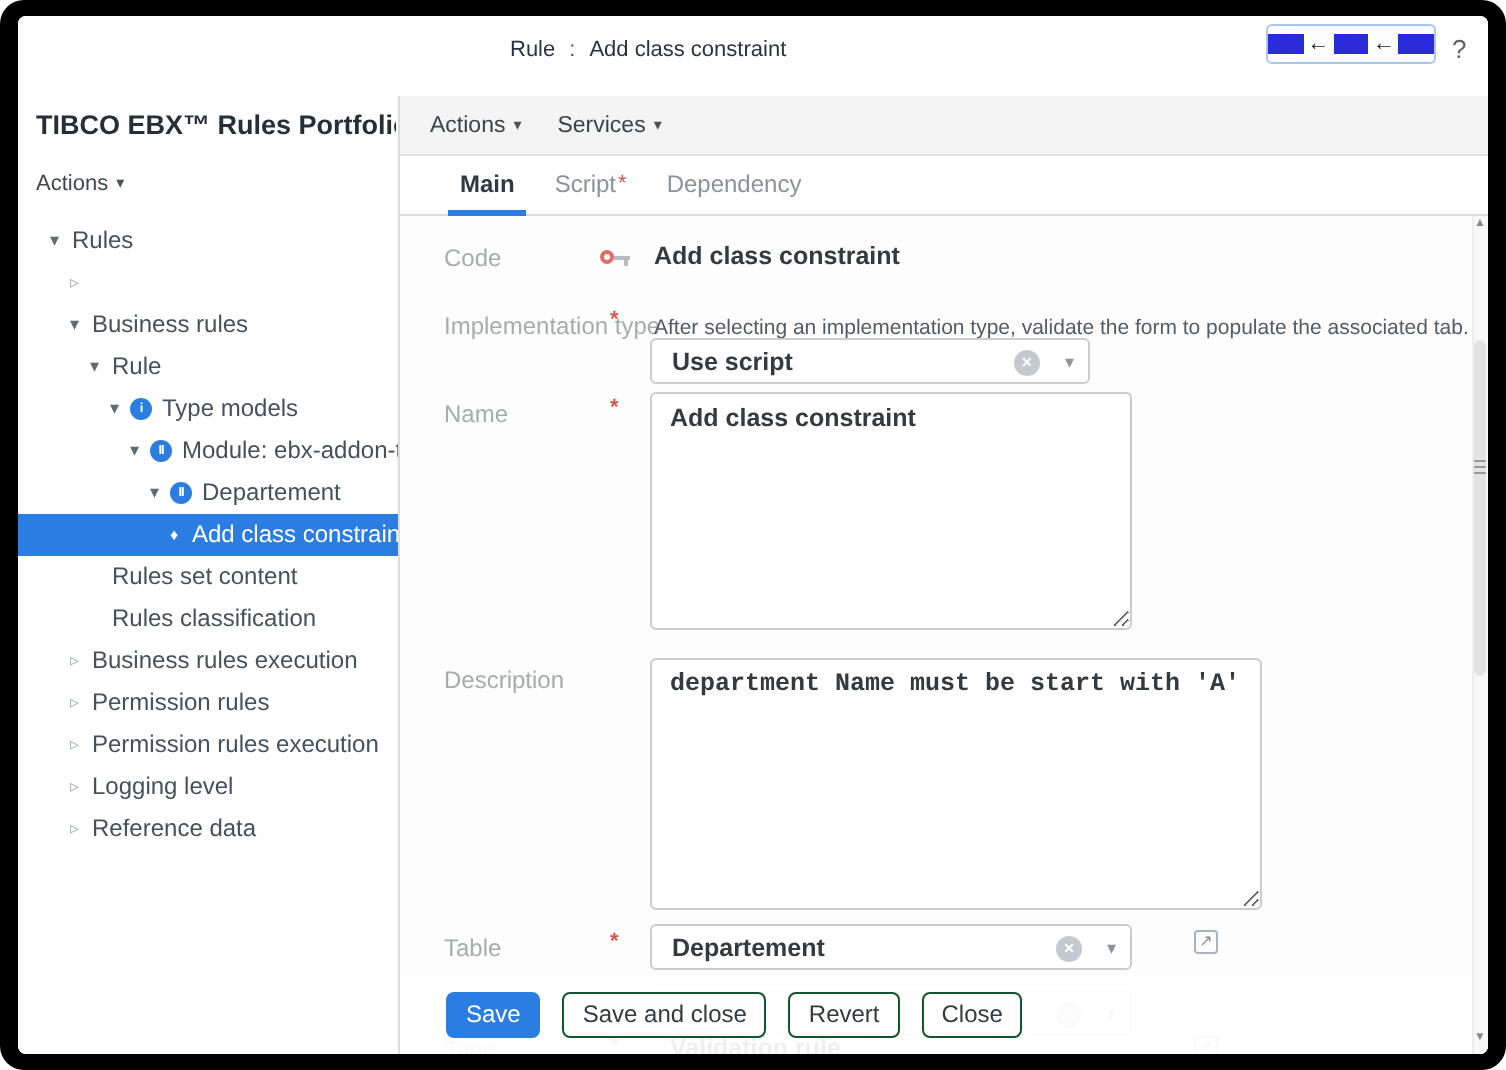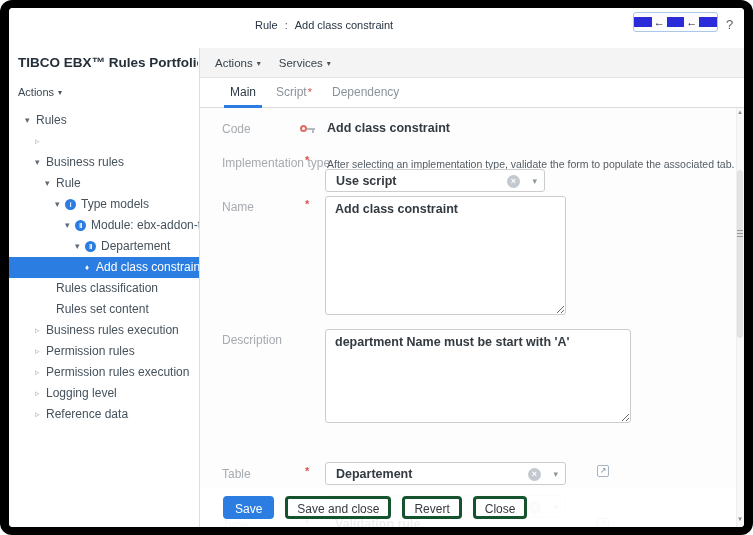--- a/index.html
+++ b/index.html
@@ -32,40 +32,40 @@
   .node-ic{display:inline-block;flex:0 0 11px;width:11px;height:11px;border-radius:50%;background:#2b7de1;color:#fff;font-size:6.5px;font-weight:700;line-height:11px;text-align:center;margin-right:4px;letter-spacing:-0.5px;}
   .tree-label{padding-left:1px;}
   .side-thumb{position:absolute;left:192px;top:235px;width:5px;height:16px;background:#e6e6e6;border-radius:2px;}
 
   
   .main{position:absolute;left:191px;top:40px;width:544px;height:479px;background:#fff;}
   .toolbar{position:absolute;left:0;top:0;width:544px;height:30px;background:#f4f4f4;border-bottom:1px solid #e2e2e2;display:flex;align-items:center;padding-left:15px;gap:18px;}
   .tb-item{font-size:11.5px;color:#39434c;}
   .tabs{position:absolute;left:0;top:30px;width:544px;height:30px;border-bottom:1px solid #dcdcdc;display:flex;align-items:stretch;padding-left:24px;gap:8px;}
   .tab{display:flex;align-items:center;padding:0 6px;font-size:12px;color:#8a939b;border-bottom:3px solid transparent;margin-bottom:-1px;}
-  .tab.active{color:#2f3a44;font-weight:400;border-bottom-color:#2b7de1;}
+  .tab.active{color:#2f3a44;font-weight:700;border-bottom-color:#2b7de1;}
   .tab .req{color:#d9534f;margin-left:1px;font-size:11px;}
   .formbg{position:absolute;left:0;top:60px;width:536px;height:419px;background:#fdfdfd;}
 
   .lbl{position:absolute;font-size:12px;color:#a6abb0;white-space:nowrap;}
   .ast{position:absolute;font-size:11px;color:#d9534f;font-weight:700;}
   .val{position:absolute;font-size:12.5px;font-weight:700;color:#333a40;white-space:nowrap;}
   .hint{position:absolute;font-size:10.5px;color:#535c64;white-space:nowrap;}
   .selectbox{position:absolute;height:23px;border:1px solid #ccc;border-radius:3px;background:#fff;display:flex;align-items:center;padding:0 40px 0 10px;font-size:12.5px;font-weight:700;color:#333a40;}
   .clear-ic{position:absolute;right:24px;top:5px;width:13px;height:13px;border-radius:50%;background:#c3c9ce;color:#fff;font-size:9px;line-height:13px;text-align:center;}
   .dd-caret{position:absolute;right:7px;top:7px;font-size:9px;color:#8b959d;line-height:9px;}
   textarea.ta{position:absolute;border:1px solid #ccc;border-radius:3px;background:#fff;font-size:12.5px;font-weight:700;color:#333a40;padding:5px 9px;resize:both;outline:none;}
   .ext-ic{position:absolute;width:12px;height:12px;border:1px solid #a8b4bf;border-radius:2px;color:#7d8b98;font-size:8px;line-height:10px;text-align:center;background:#fff;}
   .key-ic{position:absolute;width:16px;height:10px;}
   .key-ic .bit{position:absolute;left:0;top:1px;width:7px;height:7px;border:2px solid #e36c65;border-radius:50%;background:#fff;}
   .key-ic .stem{position:absolute;left:7px;top:4px;width:8px;height:2px;background:#b3bac0;}
   .key-ic .tooth{position:absolute;left:12px;top:6px;width:2px;height:3px;background:#b3bac0;}
 
   .btnbar{position:absolute;left:0;top:440px;width:536px;height:39px;background:rgba(255,255,255,0.78);display:flex;align-items:center;padding-left:23px;gap:11px;}
-  .btn{height:23px;padding:0 9px;font-size:12px;border-radius:4px;border:3px solid #14532d;background:#fff;color:#333a40;line-height:21px;}
+  .btn{height:23px;padding:0 9px;font-size:12px;border-radius:4px;border:1px solid #14532d;background:#fff;color:#333a40;line-height:21px;}
   .btn.primary{background:#2b7de1;border-color:#2b7de1;color:#fff;}
 
   .ghost{opacity:0.28;}
   .ghost2{opacity:0.35;}
 
   
   .sc-track{position:absolute;left:536px;top:60px;width:8px;height:419px;background:#f8f8f8;border-left:1px solid #eee;}
   .sc-up{position:absolute;left:536px;top:61px;width:8px;font-size:6px;color:#8a8a8a;text-align:center;}
   .sc-down{position:absolute;left:536px;top:468px;width:8px;font-size:6px;color:#8a8a8a;text-align:center;}
   .sc-thumb{position:absolute;left:537px;top:122px;width:6px;height:168px;background:#e3e3e3;border-radius:3px;}
@@ -126,25 +126,25 @@
             <span class="tw expanded">▾</span>
             <span class="node-ic">II</span>
             <span class="tree-label">Departement</span>
           </div>
           <div class="tree-row selected" style="padding-left: 76px;">
             <span class="tw leaf">♦</span>
             <span class="tree-label">Add class constraint</span>
           </div>
           <div class="tree-row" style="padding-left: 36px;">
             <span class="tw none"></span>
-            <span class="tree-label">Rules classification</span>
+            <span class="tree-label">Rules set content</span>
           </div>
           <div class="tree-row" style="padding-left: 36px;">
             <span class="tw none"></span>
-            <span class="tree-label">Rules set content</span>
+            <span class="tree-label">Rules classification</span>
           </div>
           <div class="tree-row" style="padding-left: 26px;">
             <span class="tw collapsed">▹</span>
             <span class="tree-label">Business rules execution</span>
           </div>
           <div class="tree-row" style="padding-left: 26px;">
             <span class="tw collapsed">▹</span>
             <span class="tree-label">Permission rules</span>
           </div>
           <div class="tree-row" style="padding-left: 26px;">
@@ -202,21 +202,21 @@
         <span>Use script</span>
         <span class="clear-ic">×</span>
         <span class="dd-caret">▾</span>
       </div>
 
       <span class="lbl" style="left:22px;top:152px">Name</span>
       <span class="ast" style="left:105px;top:150px">*</span>
       <textarea class="ta" style="left: 125px; top: 148px; width: 241px; height: 119px;">Add class constraint</textarea>
 
       <span class="lbl" style="left:22px;top:285px">Description</span>
-      <textarea class="ta" style="left: 125px; top: 281px; width: 306px; height: 94px;">department Name must be start with 'A'</textarea>
+      <textarea class="ta" style="left: 125px; top: 281px; width: 306px; height: 126px; font-family: Liberation Mono, monospace;">department Name must be start with 'A'</textarea>
 
       <span class="lbl" style="left:22px;top:419px">Table</span>
       <span class="ast" style="left:105px;top:417px">*</span>
       <div class="selectbox" style="left:125px;top:414px;width:241px">
         <span>Departement</span>
         <span class="clear-ic">×</span>
         <span class="dd-caret">▾</span>
       </div>
       <span class="ext-ic" style="left:397px;top:417px">↗</span>
 

